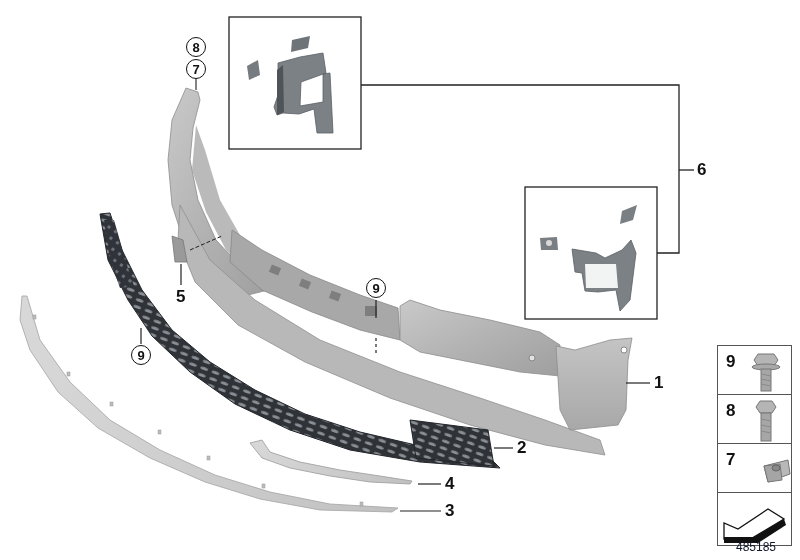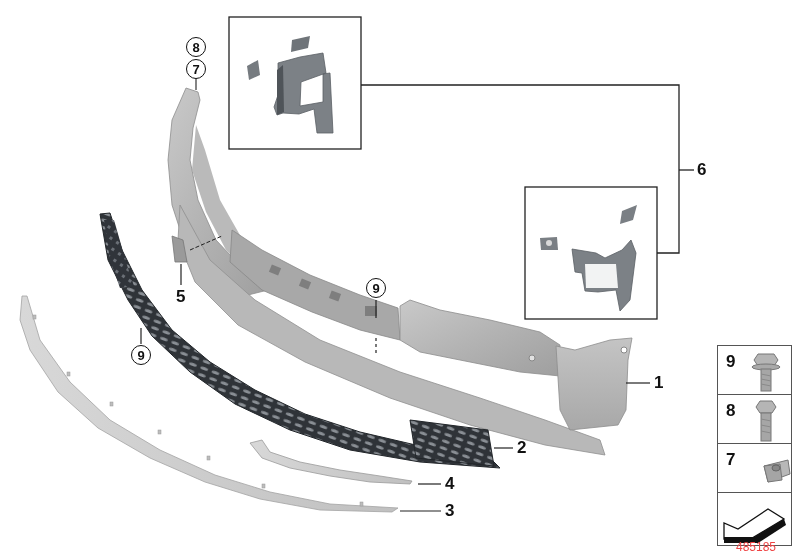--- a/index.html
+++ b/index.html
@@ -11,21 +11,21 @@
   .circle-callout { position: absolute; width: 20px; height: 20px; border: 1.6px solid #111;
                     border-radius: 50%; background: #fff; font-weight: bold; font-size: 13px;
                     display: flex; align-items: center; justify-content: center; color: #111;
                     box-sizing: border-box; }
   .legend { position: absolute; left: 717px; top: 346px; width: 75px; }
   .legend-cell { position: relative; width: 75px; height: 50px; border: 1px solid #555;
                  box-sizing: border-box; margin-top: -1px; background: #fff; }
   .legend-cell .num { position: absolute; left: 8px; top: 6px; font-weight: bold; font-size: 17px; color: #111; }
   .legend-cell svg { position: absolute; left: 0; top: 0; }
   .legend-cell.arrow-cell { height: 54px; }
-  .diagram-id { position: absolute; left: 736px; top: 540px; font-size: 12px; color: #ef4444; }
+  .diagram-id { position: absolute; left: 736px; top: 540px; font-size: 12px; color: #0f172a; }
 </style>
 </head>
 <body>
 
 <svg id="canvas" width="800" height="560" viewBox="0 0 800 560">
   <defs>
     <linearGradient id="gBumper" x1="0" y1="0" x2="1" y2="1">
       <stop offset="0" stop-color="#c9c9c9"></stop>
       <stop offset="0.5" stop-color="#b3b3b3"></stop>
       <stop offset="1" stop-color="#9f9f9f"></stop>

